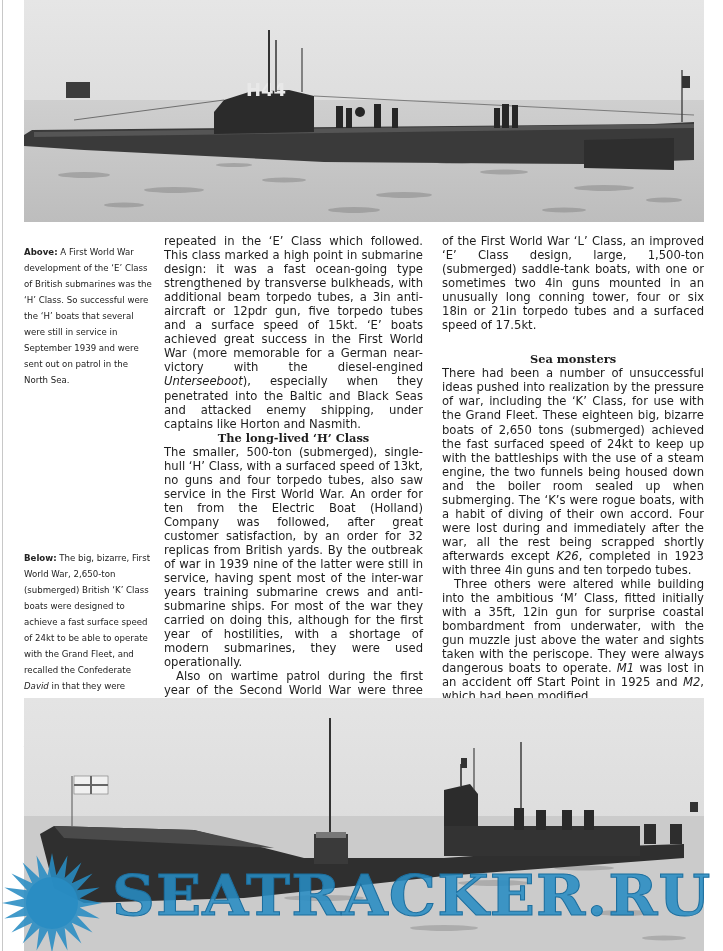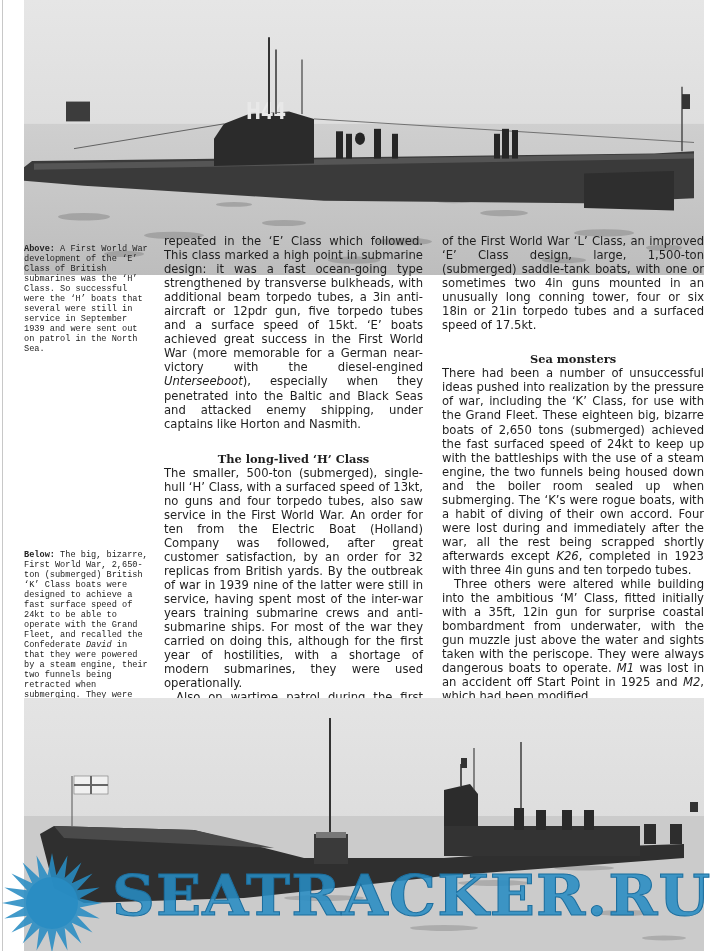--- a/index.html
+++ b/index.html
@@ -1,38 +1,38 @@
 <!DOCTYPE html>
 <html><head>
 <meta charset="utf-8">
 <style>
   html, body { margin: 0; padding: 0; background: #ffffff; }
   body { width: 723px; height: 951px; position: relative; overflow: hidden; font-family: "DejaVu Sans", sans-serif; color: #1a1a1a; }
   .edge-line { position: absolute; left: 2px; top: 0; width: 1px; height: 951px; background: #c8c8c8; }
 
   
   .photo { position: absolute; overflow: hidden; background: #d9d9d9; }
-  .photo-top { left: 24px; top: 0; width: 680px; height: 275px; }
+  .photo-top { left: 24px; top: 0; width: 680px; height: 222px; }
   .photo-bottom { left: 24px; top: 698px; width: 680px; height: 253px; }
   .photo svg { display: block; width: 100%; height: 100%; }
 
   
-  .caption { position: absolute; left: 24px; width: 128px; font-size: 8.6px; line-height: 10px; color: #222; font-family: Liberation Mono, monospace; }
+  .caption { position: absolute; left: 24px; width: 128px; font-size: 8.6px; line-height: 16px; color: #222; }
   .caption b { font-weight: bold; }
   .caption-above { top: 244px; }
   .caption-below { top: 550px; }
 
   
   .col { position: absolute; font-size: 11.6px; line-height: 14.05px; text-align: justify; color: #1e1e1e; }
   .col p { margin: 0; }
   .col p.indent { text-indent: 12px; }
   .col-1 { left: 164px; top: 234px; width: 259px; }
   .col-2 { left: 442px; top: 234px; width: 262px; }
   .col h3 { margin: 0; font-family: "DejaVu Serif", serif; font-size: 11.4px; font-weight: bold; text-align: center; line-height: 14px; }
-  .col-1 h3 { margin-top: 21px; }
+  .col-1 h3 { }
   .col-2 h3 { margin-top: 20px; }
 
   
   .watermark { position: absolute; left: 0; top: 855px; width: 723px; height: 96px; pointer-events: none; padding-left: 46px; }
   .wm-text { position: absolute; left: 112px; top: 10px; font-family: "DejaVu Serif", serif; font-weight: bold; font-size: 56px; letter-spacing: 1px; color: rgba(40,140,195,0.88); -webkit-text-stroke: 1px #1d6f9f; line-height: 60px; white-space: nowrap; transform: scaleX(1.06); transform-origin: left top; }
   .wm-star { position: absolute; left: 0; top: -4px; width: 104px; height: 100px; }
 </style>
 </head>
 <body>
 

